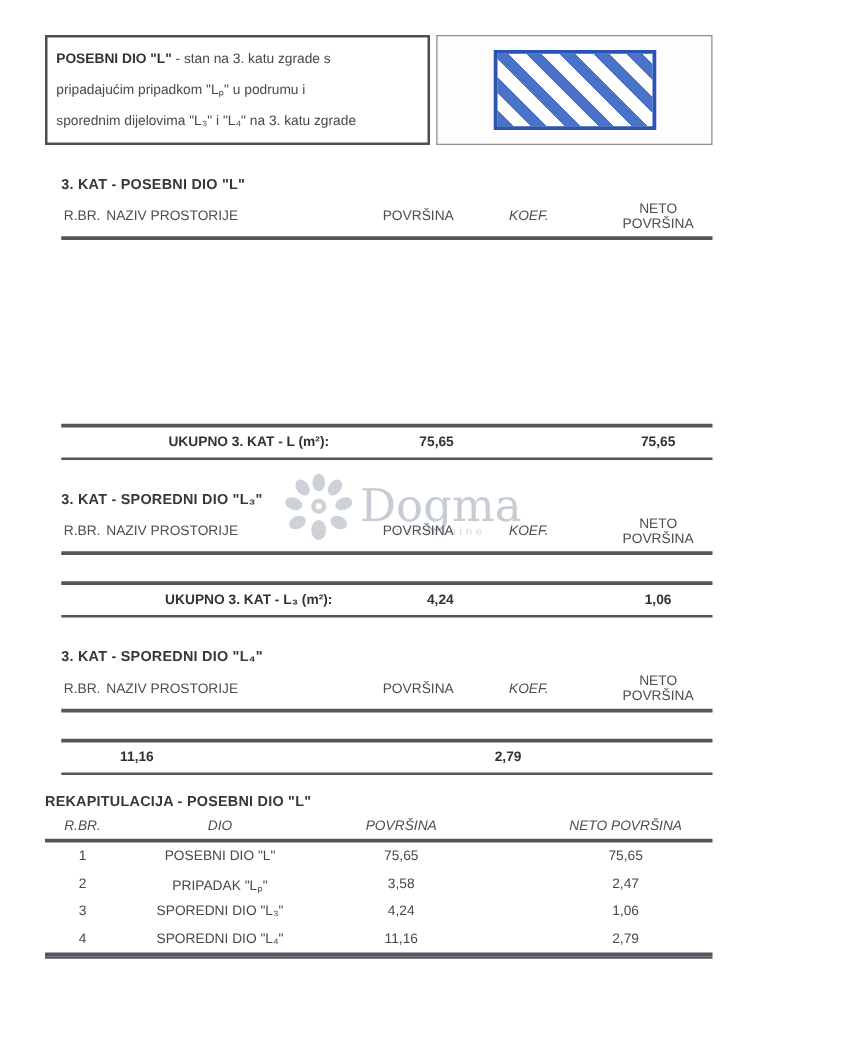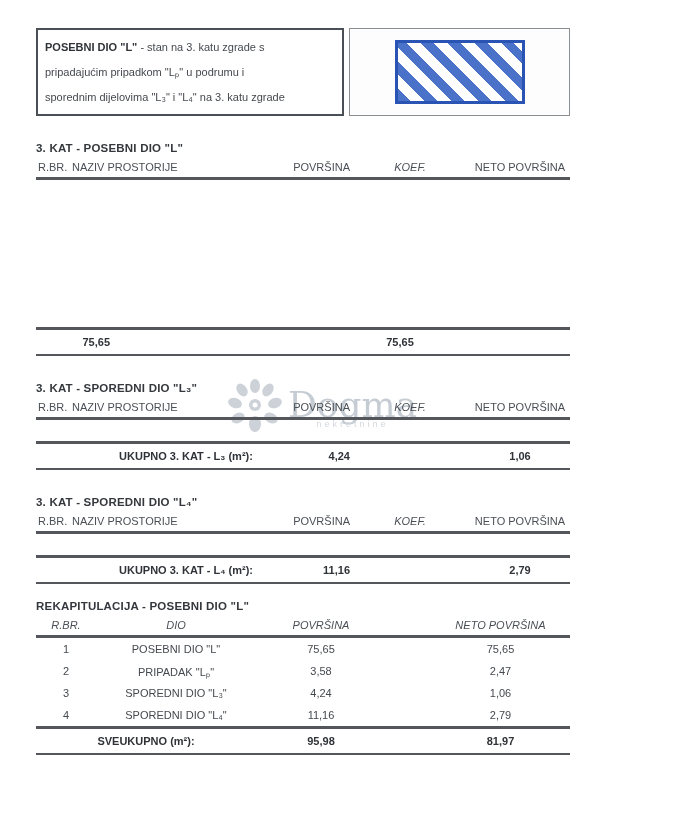--- a/index.html
+++ b/index.html
@@ -17,21 +17,21 @@
   }
   .legend-textbox b{color:#2f3338;}
   .legend-swatchbox{
     flex:1;margin-left:5px;border:1px solid #8a8f94;box-sizing:border-box;
     display:flex;align-items:center;justify-content:center;background:#fdfdfd;
   }
   .hatch{width:124px;height:58px;border:3px solid #2a54b4;box-sizing:content-box;background:#fff;}
 
   
   .tsec{position:relative;z-index:1;}
-  .t1{margin-top:26px;}
+  .t1{margin-top:26px;margin-left:13px;}
   .trecap{margin-top:16px;}
   .ttitle{font-weight:bold;font-size:11.5px;color:#34383d;letter-spacing:.2px;margin-bottom:7px;}
   .thead{display:flex;font-size:11px;color:#4a4f55;padding-bottom:4px;align-items:center;}
   .rule{height:3px;background:#53575c;}
   .rule.thin{height:2px;}
   .trow{display:flex;height:21px;align-items:center;font-size:11px;color:#45494e;}
   .trowtotal{display:flex;height:24px;align-items:center;font-size:11px;font-weight:bold;color:#2f3338;}
 
   
   .h1{width:36px;padding-left:2px;box-sizing:border-box;}
@@ -168,20 +168,21 @@
           <div class="trow">
           <span class="c-rbr"></span>
           <span class="c-naziv"></span>
           <span class="c-pov"></span>
           <span class="c-koef"></span>
           <span class="c-neto"></span>
         </div>
         </div>
       <div class="rule"></div>
       <div class="trowtotal">
+        <span class="tl-label">UKUPNO 3. KAT - L (m²):</span>
         <span class="tl-pov">75,65</span>
         <span class="tl-koef"></span>
         <span class="tl-neto">75,65</span>
       </div>
       <div class="rule thin"></div>
     </div>
       <div class="tsec t1">
       <div class="ttitle">3. KAT - SPOREDNI DIO "L₃"</div>
       <div class="thead">
         <span class="h1">R.BR.</span>
@@ -225,21 +226,20 @@
       <div class="trow">
           <span class="c-rbr"></span>
           <span class="c-naziv"></span>
           <span class="c-pov"></span>
           <span class="c-koef"></span>
           <span class="c-neto"></span>
         </div>
         </div>
       <div class="rule"></div>
       <div class="trowtotal">
-        <span class="tl-label">UKUPNO 3. KAT - L₄ (m²):</span>
         <span class="tl-pov">11,16</span>
         <span class="tl-koef"></span>
         <span class="tl-neto">2,79</span>
       </div>
       <div class="rule thin"></div>
     </div>
     </div>
 
   <div class="tsec trecap">
     <div class="ttitle">REKAPITULACIJA - POSEBNI DIO "L"</div>
@@ -271,21 +271,16 @@
         <span class="r4">1,06</span>
       </div>
         <div class="trow">
         <span class="r1">4</span>
         <span class="r2">SPOREDNI DIO "L₄"</span>
         <span class="r3">11,16</span>
         <span class="r4">2,79</span>
       </div>
       </div>
     <div class="rule"></div>
-    <div class="trowtotal">
-      <span class="rl-label">SVEUKUPNO (m²):</span>
-      <span class="rl-pov">95,98</span>
-      <span class="rl-neto">81,97</span>
-    </div>
     <div class="rule thin"></div>
   </div>
 
 </div>
 
 </body></html>

